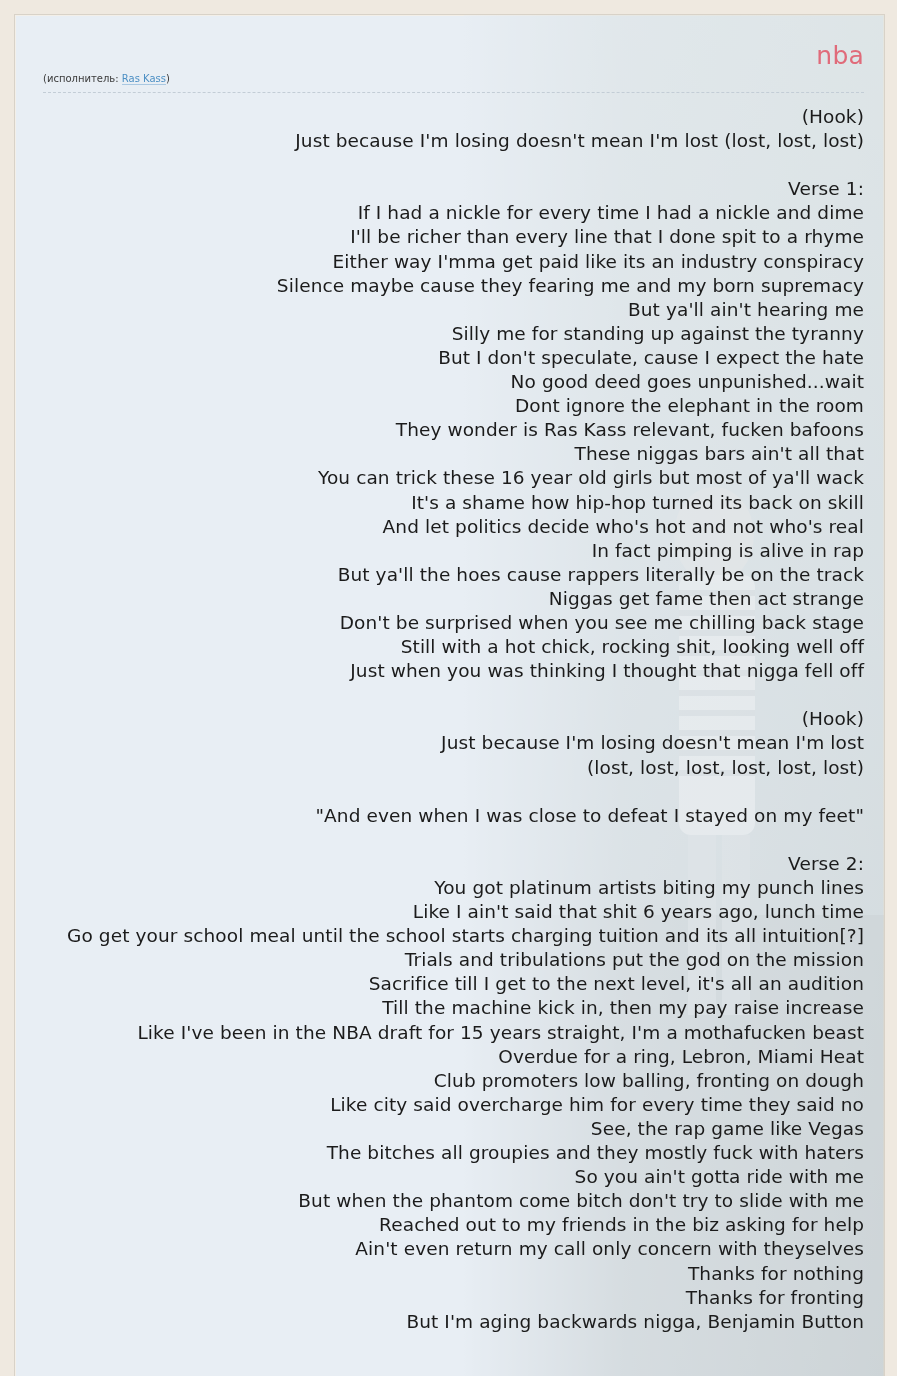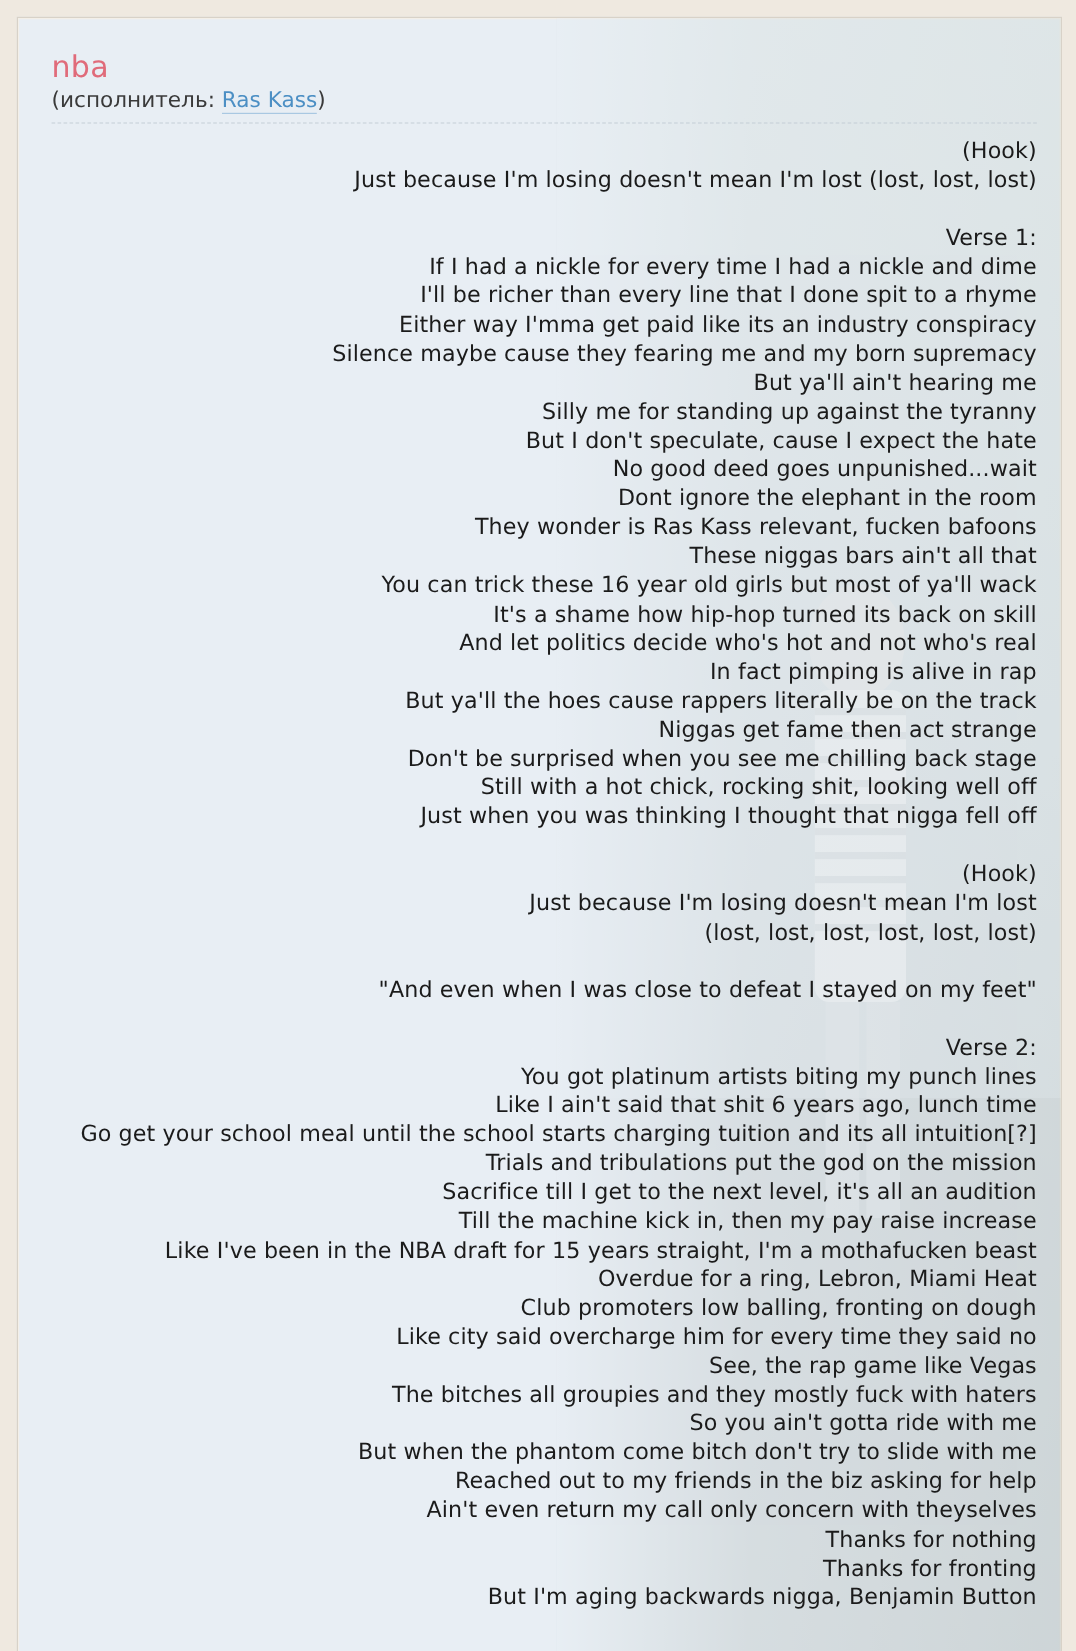--- a/index.html
+++ b/index.html
@@ -44,23 +44,24 @@
     z-index: 3;
     padding: 26px 20px 0 28px;
   }
   .song-title {
     color: #e06b7a;
     font-size: 25px;
     line-height: 30px;
     font-weight: normal;
     margin: 0 0 2px 0;
     letter-spacing: 0.2px;
+    text-align: right;
   }
   .artist-line {
-    font-size: 18px;
+    font-size: 10px;
     color: #3a3a3a;
     margin: 0;
     padding-bottom: 8px;
     border-bottom: 1px dashed #c3cdd6;
   }
   .artist-link {
     color: #4c8fc4;
     text-decoration: none;
     border-bottom: 1px solid #a9c8e2;
   }

